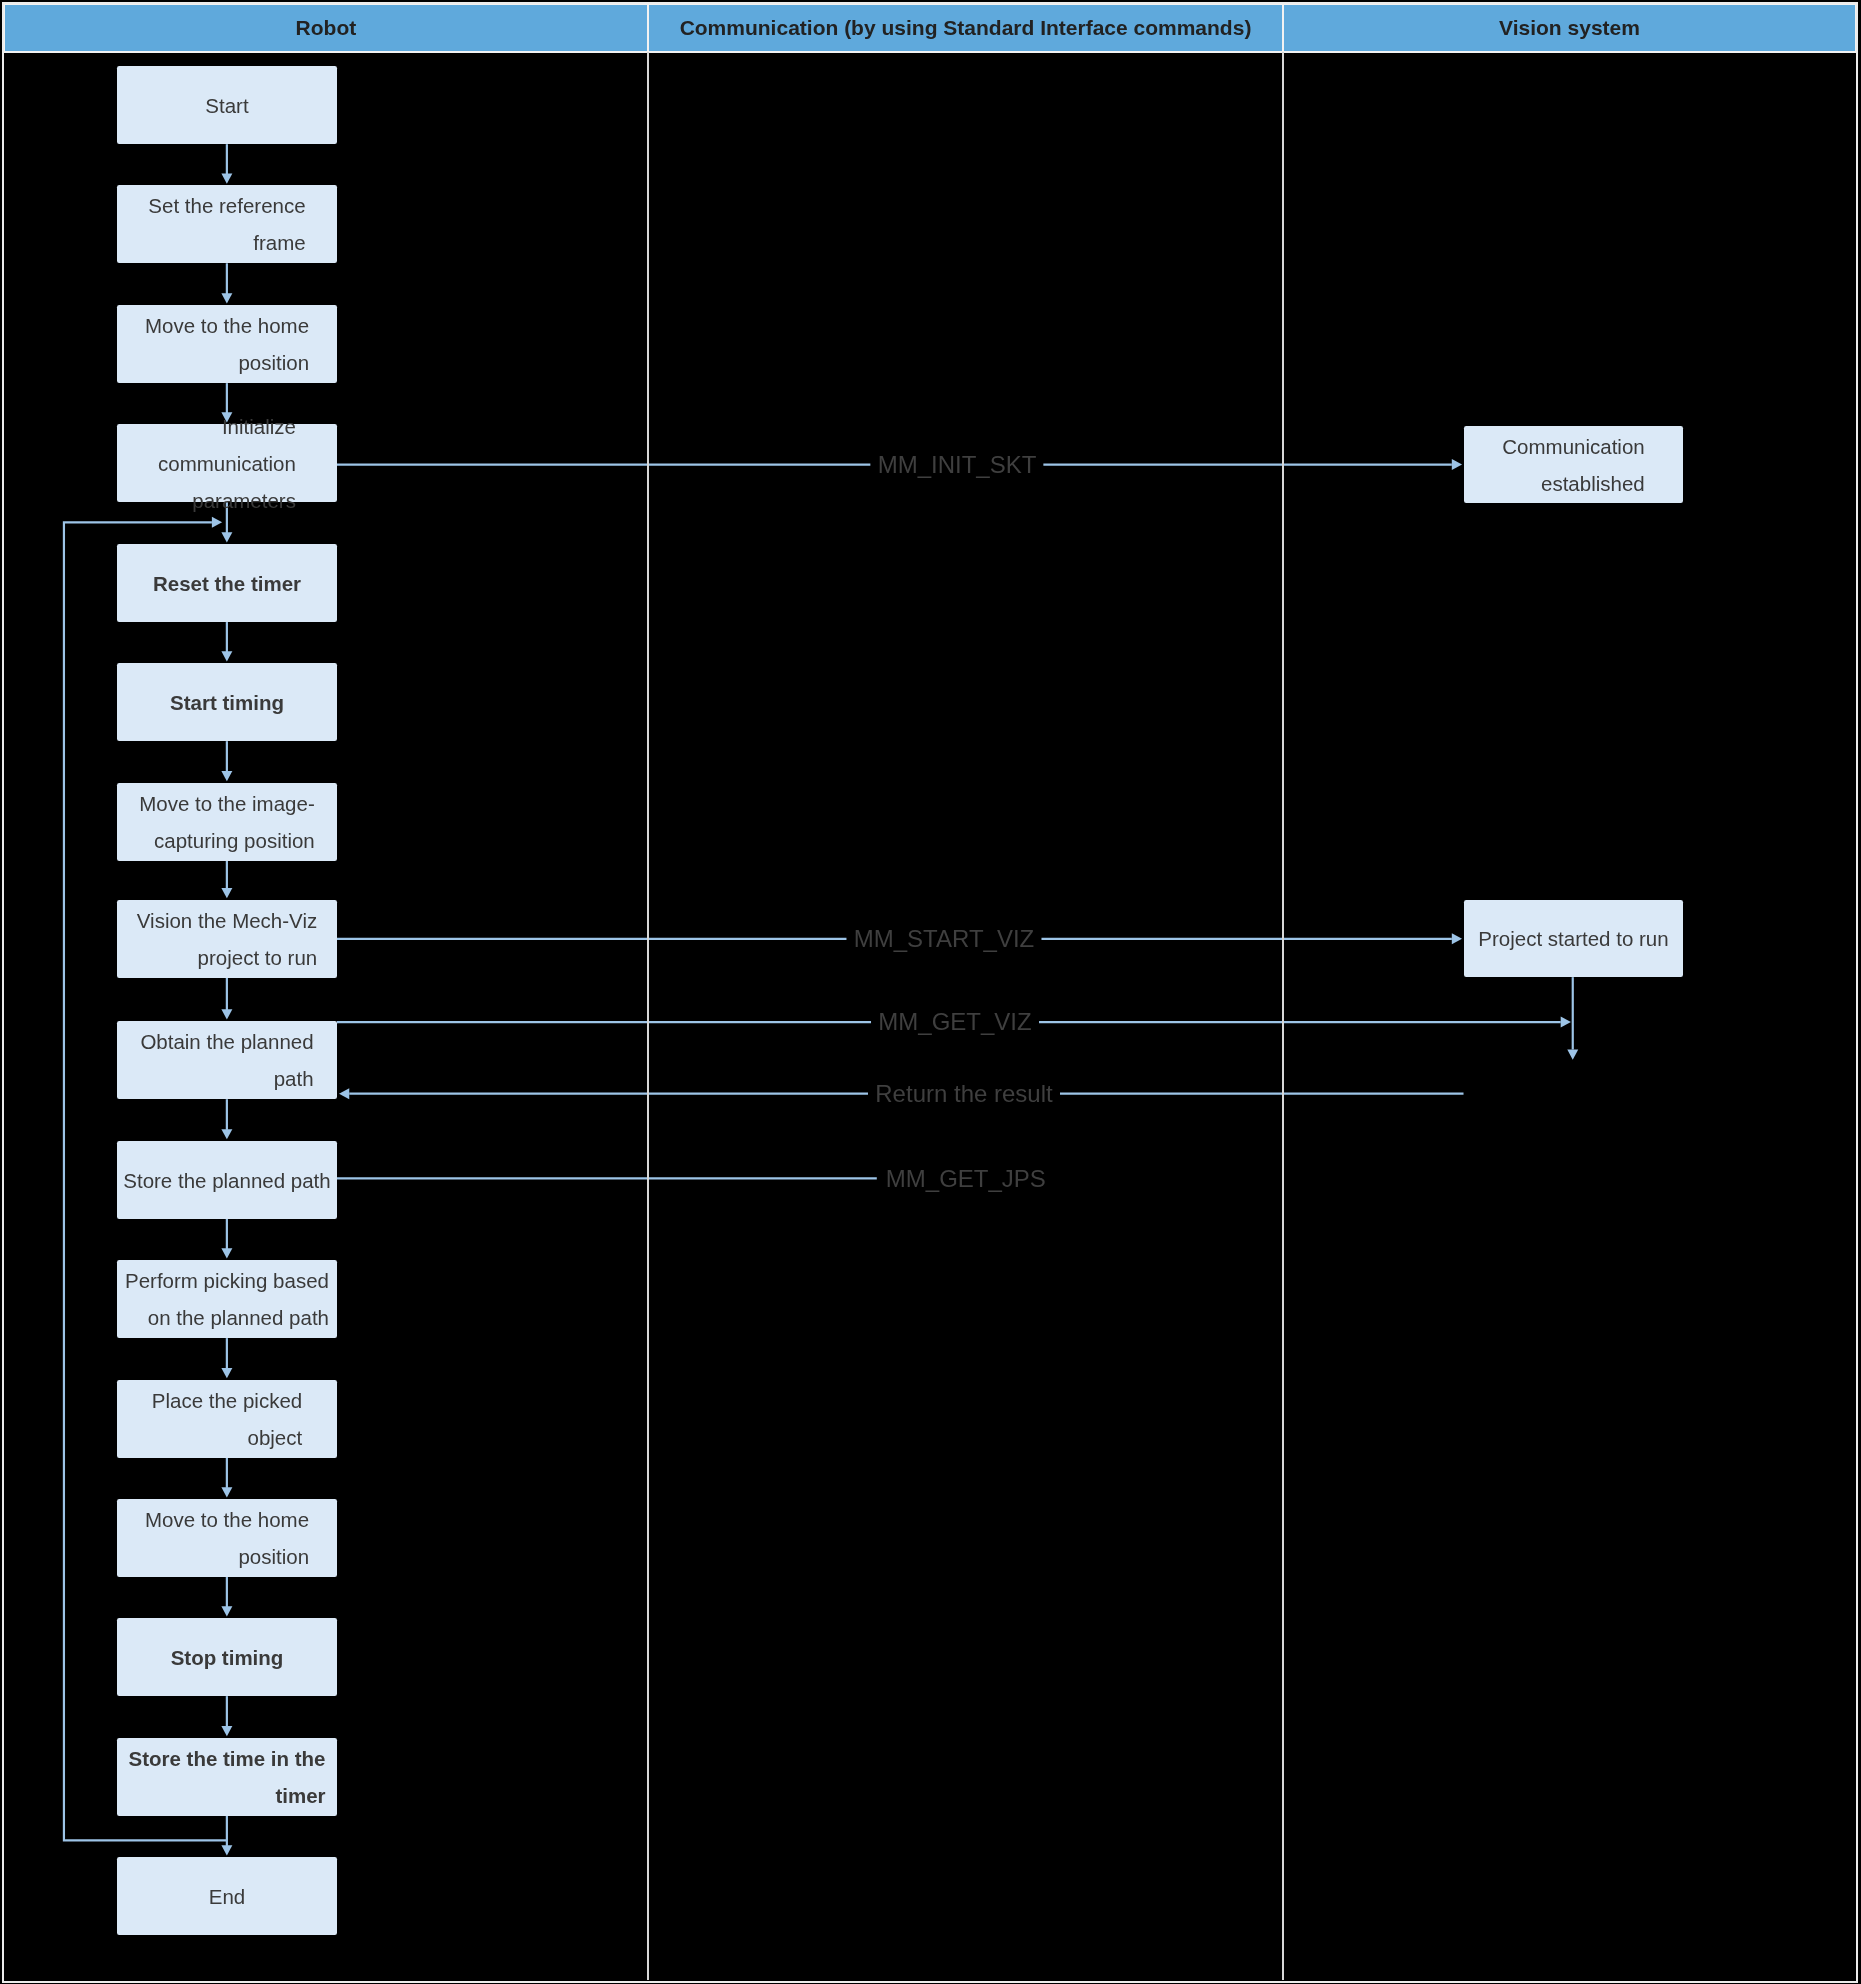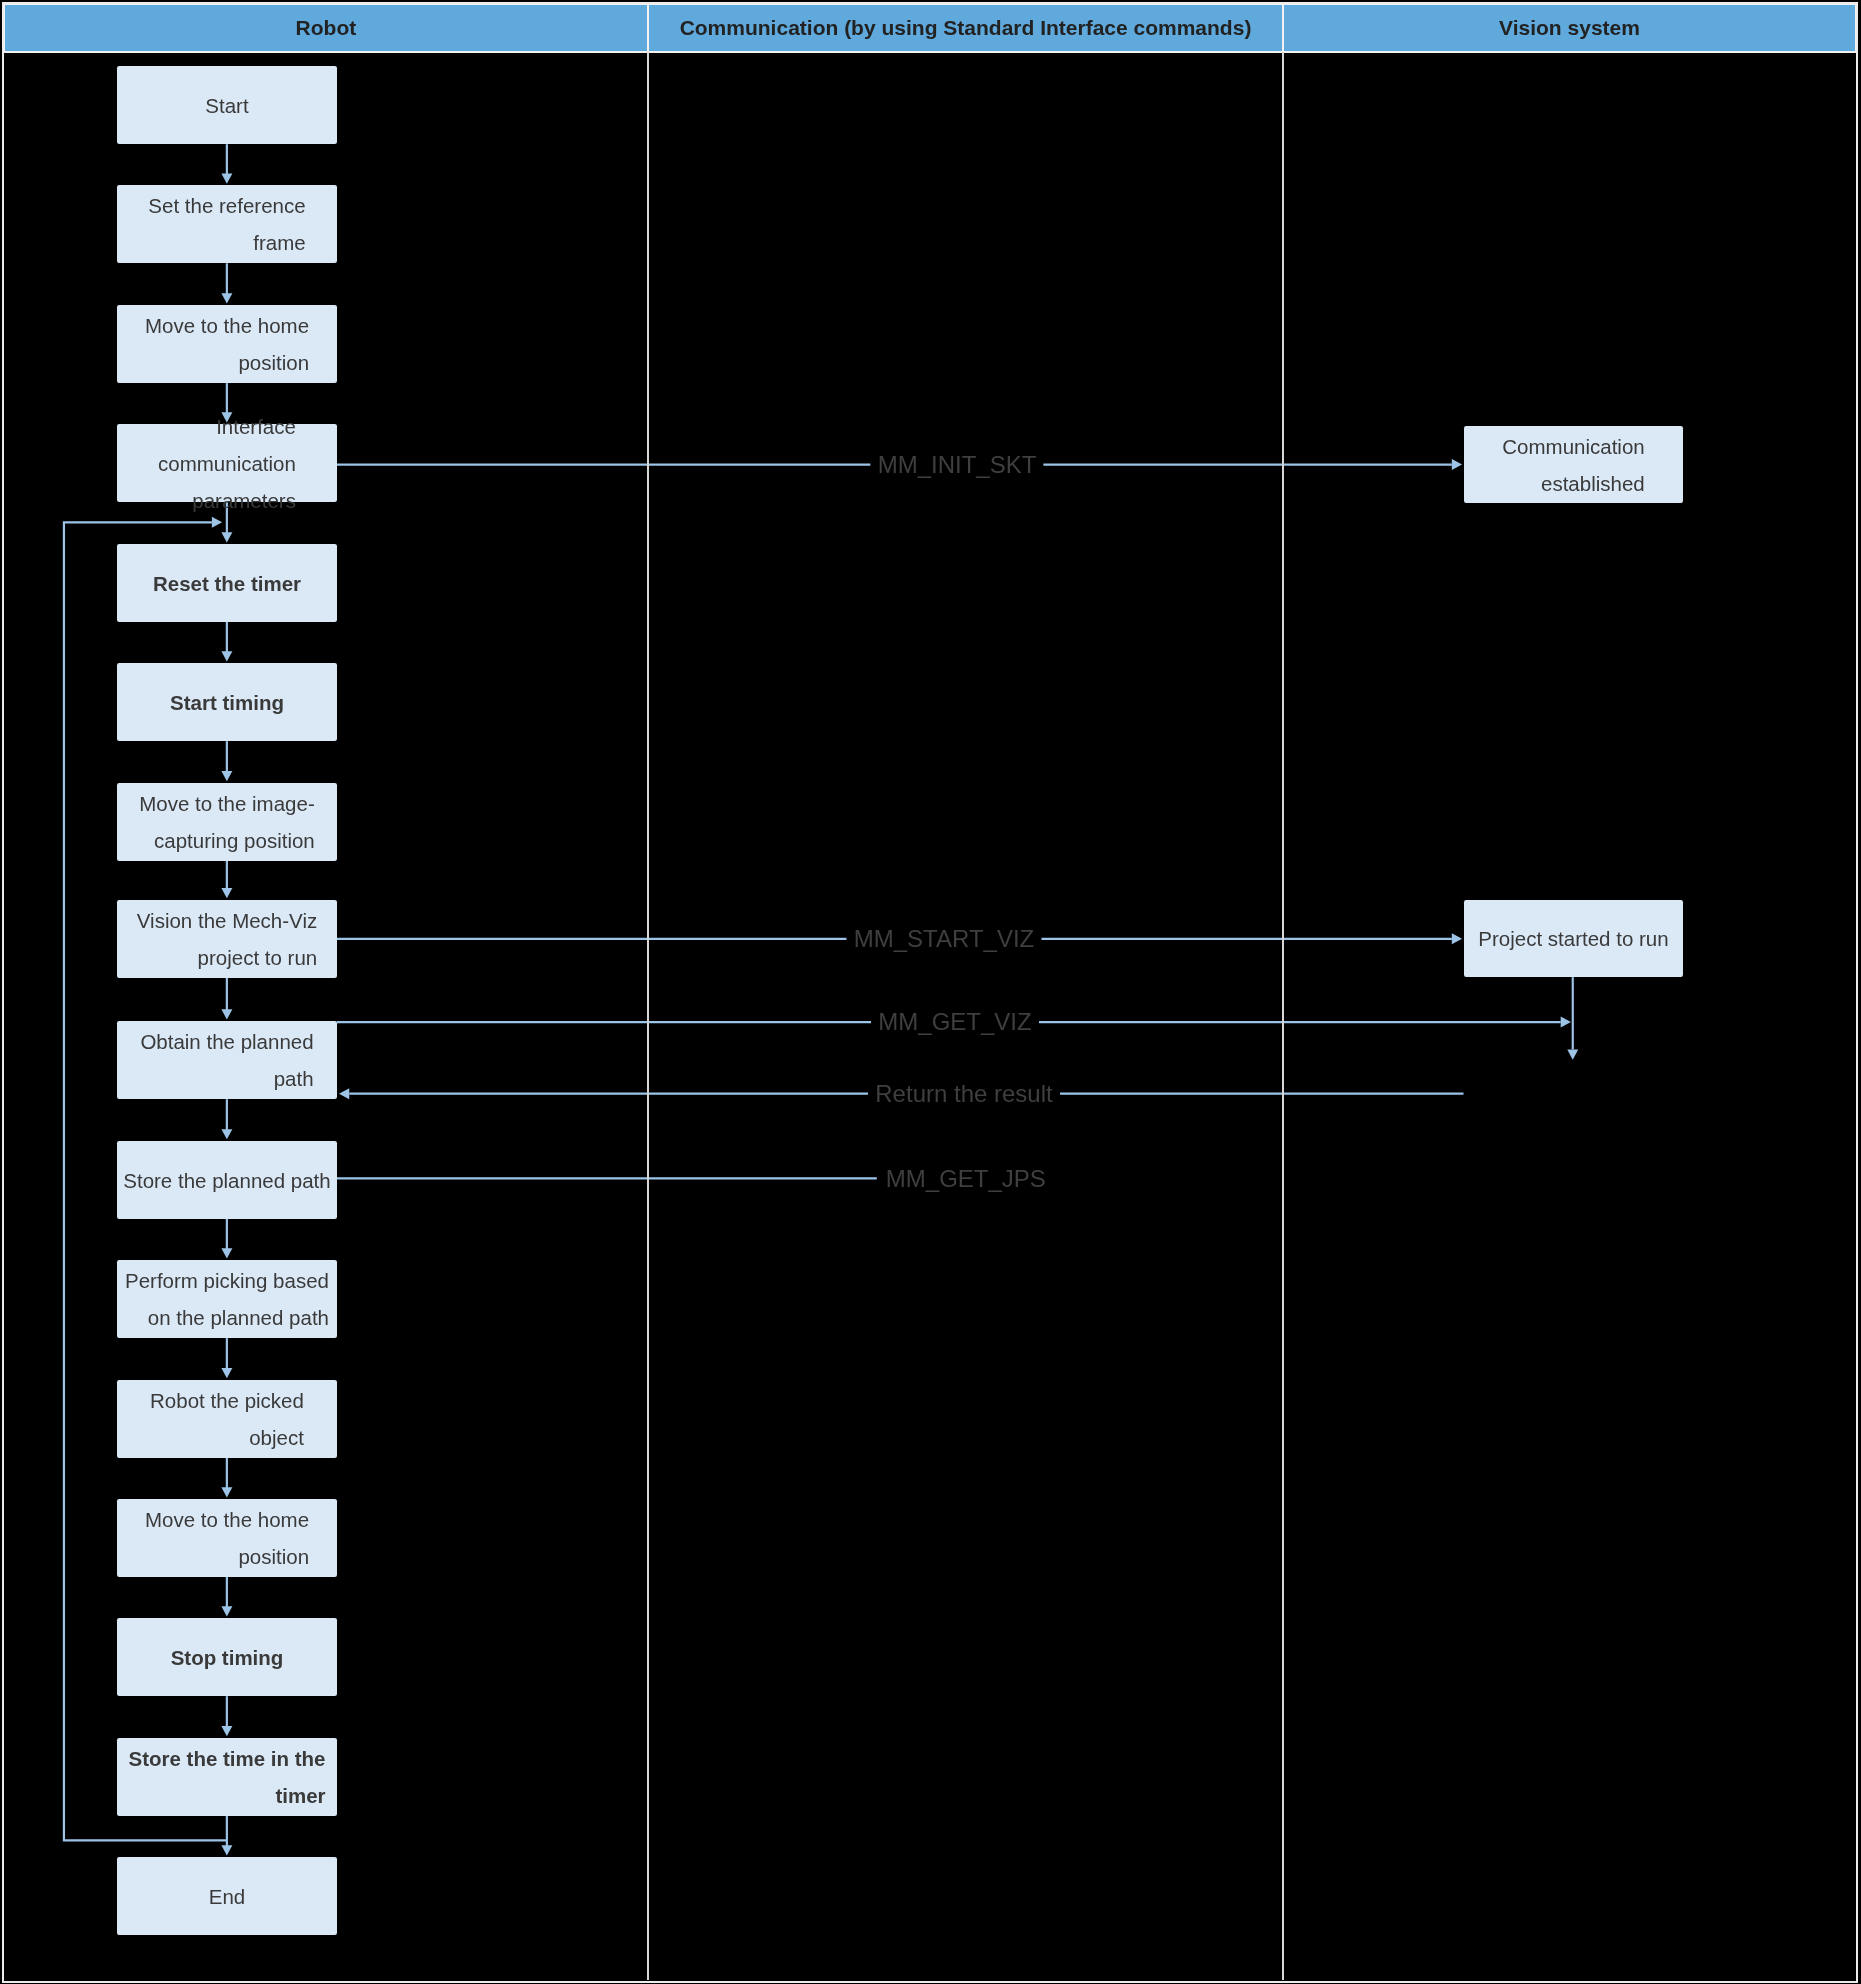--- a/index.html
+++ b/index.html
@@ -120,35 +120,35 @@
     </div>
 
   <div class="lane-divider" style="left:647px;"></div>
   <div class="lane-divider" style="left:1282px;"></div>
 
   <div class="box" style="top:66px;">Start</div>
   <div class="box" style="top:185px;">Set the reference
 frame</div>
   <div class="box" style="top:305px;">Move to the home
 position</div>
-  <div class="box" style="top:424px;">Interface
+  <div class="box" style="top:424px;">Initialize
 communication
 parameters</div>
   <div class="box bold" style="top:544px;">Reset the timer</div>
   <div class="box bold" style="top:663px;">Start timing</div>
   <div class="box" style="top:783px;">Move to the image-
 capturing position</div>
   <div class="box" style="top:900px;">Vision the Mech-Viz
 project to run</div>
   <div class="box" style="top:1021px;">Obtain the planned
 path</div>
   <div class="box" style="top:1141px;">Store the planned path</div>
   <div class="box" style="top:1260px;">Perform picking based
 on the planned path</div>
-  <div class="box" style="top:1380px;">Robot the picked
+  <div class="box" style="top:1380px;">Place the picked
 object</div>
   <div class="box" style="top:1499px;">Move to the home
 position</div>
   <div class="box bold" style="top:1618px;">Stop timing</div>
   <div class="box bold" style="top:1738px;">Store the time in the
 timer</div>
   <div class="box" style="top:1857px;">End</div>
 
   <div class="box vision" style="top:426px;">Communication
 established</div>

